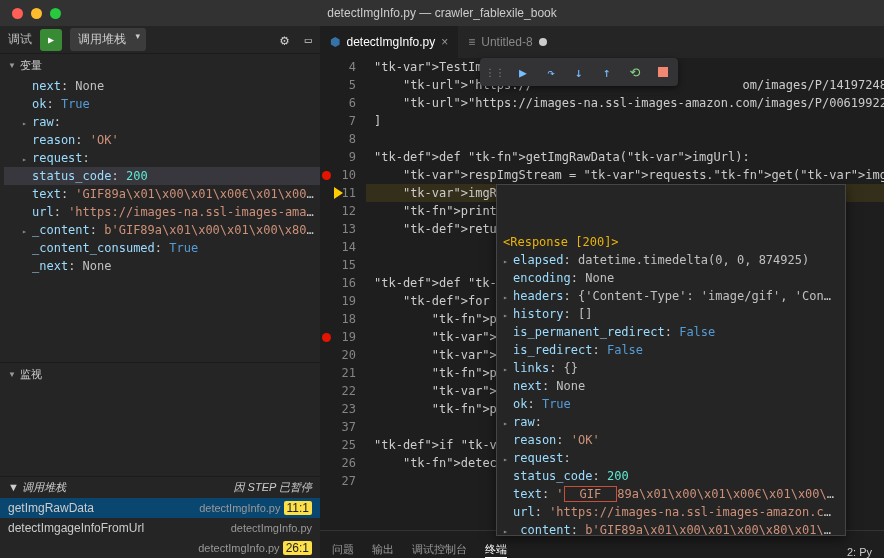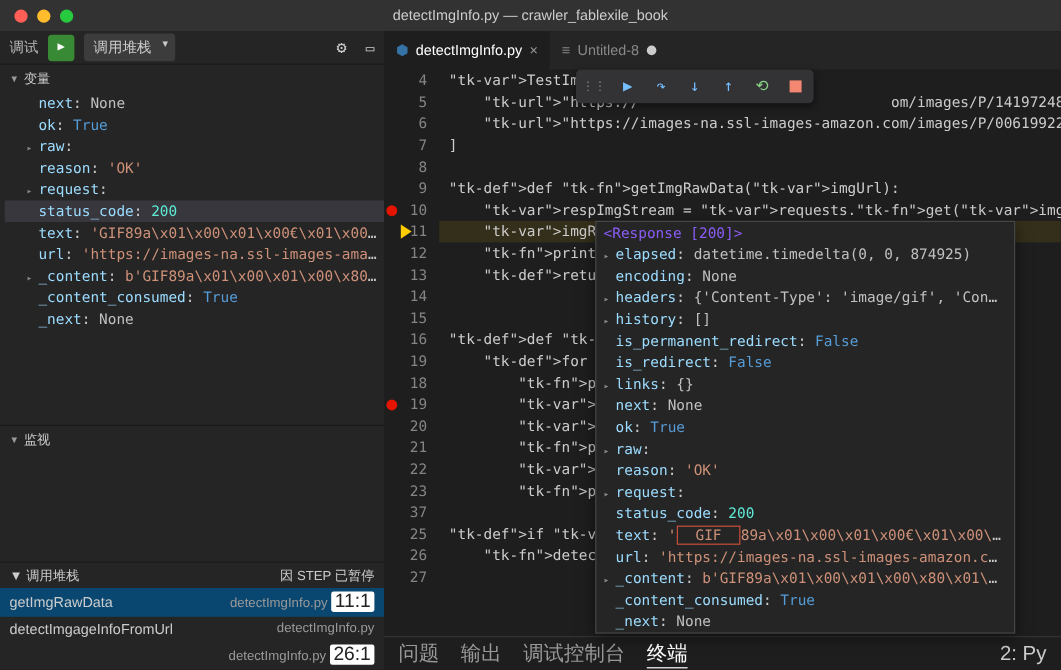--- a/index.html
+++ b/index.html
@@ -27,22 +27,22 @@
 .sep { color: #ccc; }
 .vstr { color: #ce9178; }
 .vbool { color: #569cd6; }
 .vnum { color: #5eead4; }
 .vplain { color: #c0c0c0; }
 .row.hl { background: #37373d; }
 .watch, .callstack { border-top: 1px solid #1b1b1b; }
 .callstack .csrow { padding: 3px 8px; display: flex; justify-content: space-between; align-items: center; font-family: -apple-system, sans-serif; font-size: 12px; }
 .csrow.hl { background: #094771; }
 .csfile { color: #999; font-size: 11px; }
-.paused { padding: 3px 8px; display: flex; justify-content: space-between; font-family: -apple-system, sans-serif; font-size: 11px; color: #ccc; }
-.lnbadge { background: #ffffff; color: #222; padding: 0 3px; border-radius: 2px; font-size: 16px; }
+.paused { padding: 3px 8px; display: flex; justify-content: space-between; font-family: -apple-system, sans-serif; font-size: 11px; color: #ccc; font-style: italic; }
+.lnbadge { background: #fde047; color: #222; padding: 0 3px; border-radius: 2px; font-size: 12px; }
 .main { position: absolute; left: 320px; right: 0; top: 26px; bottom: 28px; background: #1e1e1e; display: flex; flex-direction: column; }
 .tabs { height: 32px; background: #252526; display: flex; align-items: flex-end; }
 .tab { height: 32px; padding: 0 10px; display: flex; align-items: center; gap: 6px; font-family: -apple-system, sans-serif; font-size: 12px; }
 .tab.active { background: #1e1e1e; }
 .pyicon { color: #3572A5; font-size: 12px; }
 .tab .close { color: #999; font-size: 12px; }
 .tab .dirty { width: 8px; height: 8px; border-radius: 50%; background: #ccc; }
 .editor { flex: 1; position: relative; overflow: hidden; }
 .gutter { position: absolute; left: 0; top: 0; width: 46px; text-align: right; color: #858585; font-size: 12px; }
 .gutter div { height: 18px; line-height: 18px; padding-right: 10px; position: relative; }
@@ -57,21 +57,21 @@
 .dtbtn.grip { color: #888; font-size: 10px; }
 .dtbtn.cont { color: #75beff; }
 .dtbtn.step { color: #75beff; }
 .dtbtn.restart { color: #89d185; }
 .dtbtn.stop { color: #f48771; }
 .stopsq { width: 10px; height: 10px; background: #f48771; }
 .hover { position: absolute; left: 496px; top: 184px; width: 350px; max-height: 352px; background: #252526; border: 1px solid #454545; box-shadow: 0 4px 12px rgba(0,0,0,0.5); z-index: 15; overflow: hidden; }
 .hover .hrow { padding: 2px 8px 2px 6px; white-space: nowrap; overflow: hidden; text-overflow: ellipsis; font-size: 12px; }
 .hover .hrow .chev { display: inline-block; width: 10px; color: #888; font-size: 8px; }
 .hl-box { border: 1px solid #c74e39; padding: 0 15px; }
-.bottom { position: absolute; left: 320px; right: 0; bottom: 0; height: 28px; background: #1e1e1e; border-top: 1px solid #333; display: flex; align-items: center; padding: 0 12px; gap: 18px; font-family: -apple-system, sans-serif; font-size: 17px; color: #999; }
+.bottom { position: absolute; left: 320px; right: 0; bottom: 0; height: 28px; background: #1e1e1e; border-top: 1px solid #333; display: flex; align-items: flex-end; padding: 0 12px; gap: 18px; font-family: -apple-system, sans-serif; font-size: 11px; color: #999; }
 .bottom .btab.active { color: #fff; border-bottom: 1px solid #fff; }
 .bottom .status { margin-left: auto; color: #ccc; }
 </style>
 </head>
 <body>
 
 <div class="titlebar">
   <div class="traffic">
     <span class="dot red"></span>
     <span class="dot yellow"></span>
@@ -187,21 +187,21 @@
   <span class="dtbtn step">↷</span>
   <span class="dtbtn step">↓</span>
   <span class="dtbtn step">↑</span>
   <span class="dtbtn restart">⟲</span>
   <span class="dtbtn stop">
       <span class="stopsq"></span>
     </span>
 </div>
 
 <div class="hover">
-  <div class="hrow" style="color:#8b5cf6;">&lt;Response [200]&gt;</div>
+  <div class="hrow" style="color:#eab308;margin-top:48px;">&lt;Response [200]&gt;</div>
   <div id="hoverlist">
       <div class="hrow"><span class="chev">▸</span><span class="k">elapsed</span><span class="sep">: </span><span class="vplain">datetime.timedelta(0, 0, 874925)</span></div>
       <div class="hrow"><span class="chev"></span><span class="k">encoding</span><span class="sep">: </span><span class="vplain">None</span></div>
       <div class="hrow"><span class="chev">▸</span><span class="k">headers</span><span class="sep">: </span><span class="vplain">{'Content-Type': 'image/gif', 'Content</span></div>
       <div class="hrow"><span class="chev">▸</span><span class="k">history</span><span class="sep">: </span><span class="vplain">[]</span></div>
       <div class="hrow"><span class="chev"></span><span class="k">is_permanent_redirect</span><span class="sep">: </span><span class="vbool">False</span></div>
       <div class="hrow"><span class="chev"></span><span class="k">is_redirect</span><span class="sep">: </span><span class="vbool">False</span></div>
       <div class="hrow"><span class="chev">▸</span><span class="k">links</span><span class="sep">: </span><span class="vplain">{}</span></div>
       <div class="hrow"><span class="chev"></span><span class="k">next</span><span class="sep">: </span><span class="vplain">None</span></div>
       <div class="hrow"><span class="chev"></span><span class="k">ok</span><span class="sep">: </span><span class="vbool">True</span></div>

